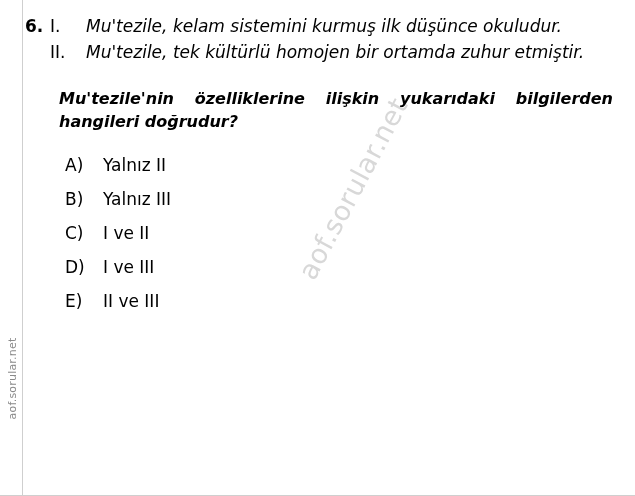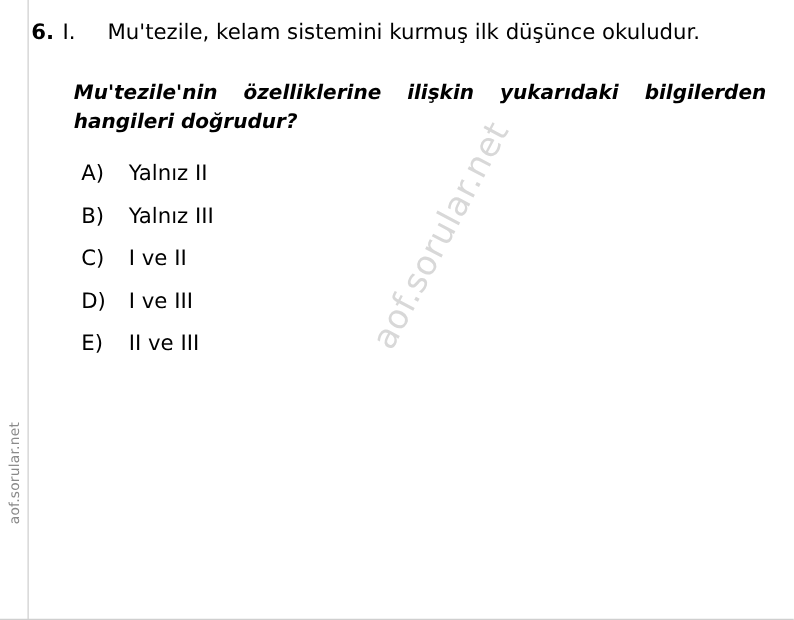--- a/index.html
+++ b/index.html
@@ -107,20 +107,21 @@
   }
   .stem-marker {
     flex: 0 0 36px;
     width: 36px;
   }
   .stem-text {
     flex: 1 1 auto;
     text-align: justify;
     text-align-last: left;
     hyphens: none;
+    font-style: italic;
   }
 
   .prompt {
     margin-top: 22px;
     margin-left: 37px;
     margin-right: 10px;
     font-size: 16px;
     font-weight: bold;
     line-height: 1.45;
     text-align: justify;
@@ -163,20 +164,24 @@
     <div class="qrow">
       <div class="qnum">6.</div>
 
       <div class="stem-list">
 
         <div class="stem-item">
           <div class="stem-marker">I.</div>
           <div class="stem-text">Mu'tezile, kelam sistemini kurmuş ilk düşünce okuludur.</div>
         </div>
 
+        <div class="stem-item">
+          <div class="stem-marker">II.</div>
+          <div class="stem-text">Mu'tezile, tek kültürlü homojen bir ortamda zuhur etmiştir.</div>
+        </div>
 
 
       </div>
     </div>
 
     <div class="prompt">Mu'tezile'nin özelliklerine ilişkin yukarıdaki bilgilerden hangileri doğrudur?</div>
 
     <div class="options">
 
       <div class="option">

